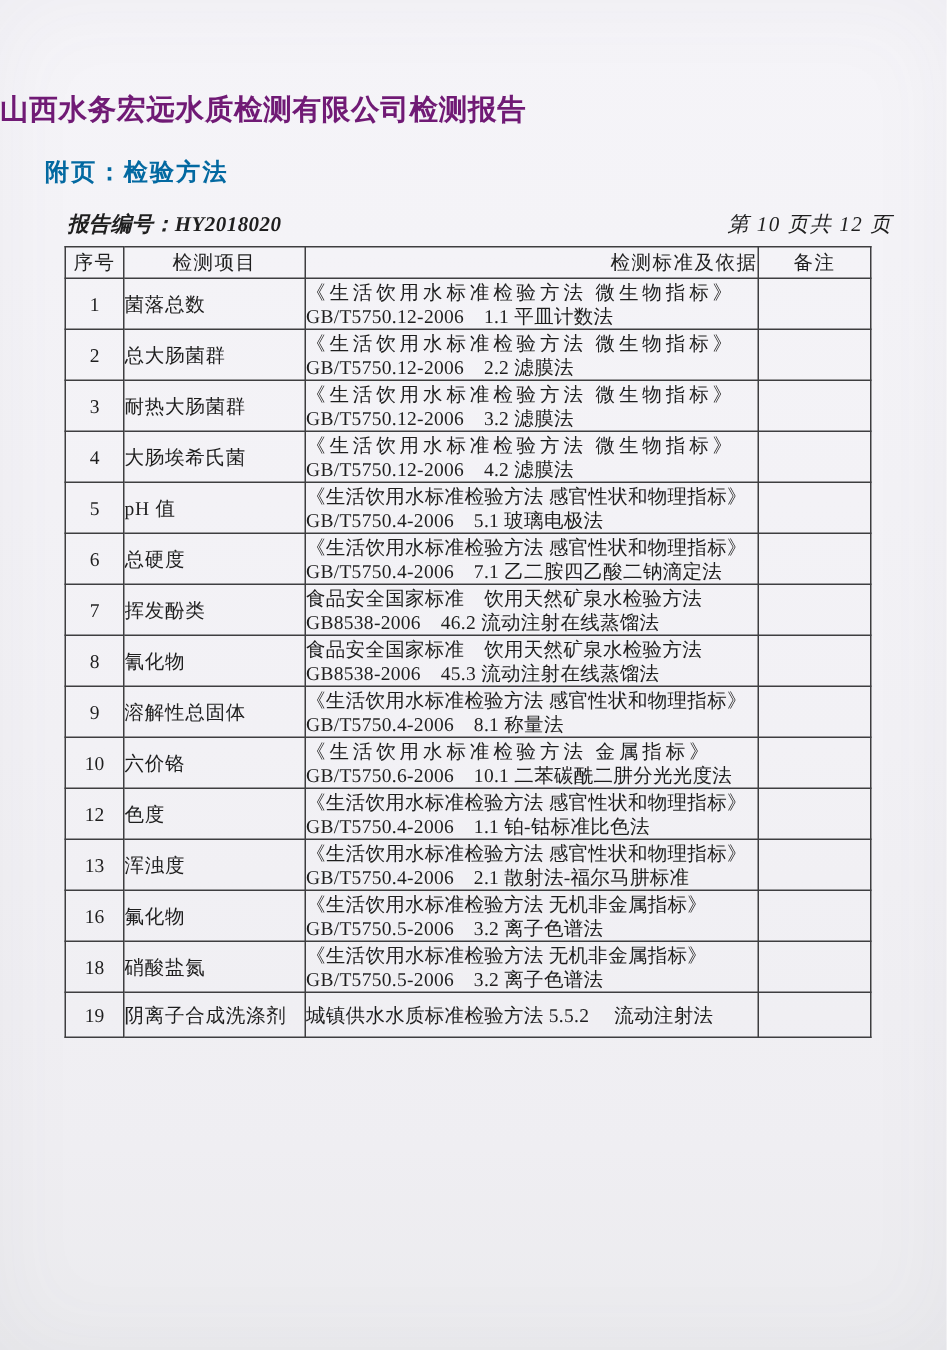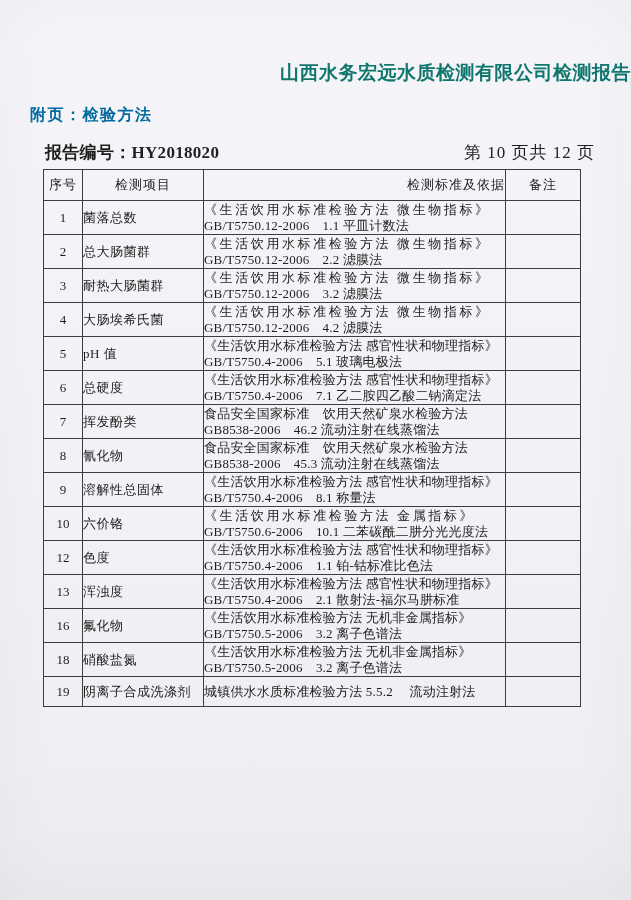--- a/index.html
+++ b/index.html
@@ -12,58 +12,59 @@
   body {
     position: relative;
     background: linear-gradient(180deg, #f5f4f8 0%, #f2f1f5 55%, #efeef2 85%, #ebebee 100%);
     font-family: "Liberation Serif", serif;
     color: #1f1f1f;
     box-shadow: inset 0 0 60px rgba(90,90,110,0.05);
   }
   .page-title {
     padding-top: 60px;
     margin: 0;
-    text-align: right;
+    text-align: left;
     font-family: "Liberation Sans", sans-serif;
     font-size: 19px;
     font-weight: 700;
     letter-spacing: 0.5px;
-    color: #0f766e;
+    color: #701a75;
   }
   .page-subtitle {
     margin: 19px 0 0 30px;
     font-size: 16px;
     font-weight: 700;
     letter-spacing: 1.5px;
     color: #0369a1;
   }
   .meta-row {
     display: flex;
     justify-content: space-between;
     align-items: flex-end;
     margin: 15px 36px 5px 45px;
-    font-size: 17px;
+    font-size: 14px;
+    font-style: italic;
   }
   .report-number { font-weight: 700; letter-spacing: 0.3px; }
   .page-indicator { font-weight: 500; letter-spacing: 1px; }
   table.methods {
     margin-left: 43px;
     width: 537px;
     border-collapse: collapse;
     table-layout: fixed;
     font-size: 13px;
     color: #1e1e1e;
   }
   table.methods th, table.methods td {
     border: 1px solid #3e3e40;
     padding: 0;
     vertical-align: middle;
     overflow: hidden;
   }
-  thead tr { height: 31px; }
+  thead tr { height: 21px; }
   thead th { font-weight: 400; letter-spacing: 1px; }
   thead th.h-standard { text-align: right; padding-left: 6px; }
   tbody tr { height: 34px; }
   tbody tr.single { height: 30px; }
   .cell-no { text-align: center; }
   .cell-item { text-align: left; letter-spacing: 0.5px; }
   .cell-method { padding: 1px 2px 1px 5px; }
   .m-line {
     line-height: 16px;
     white-space: nowrap;

